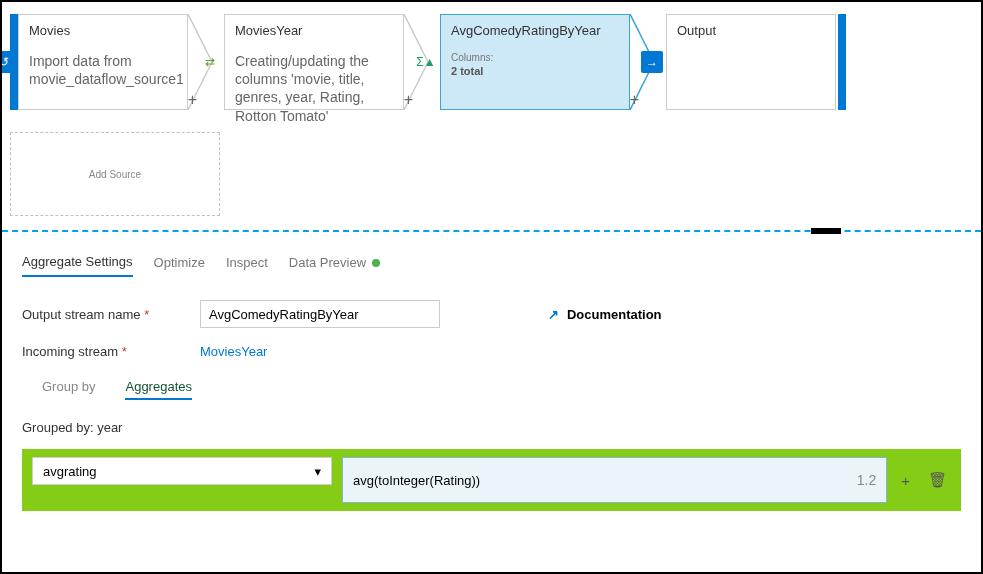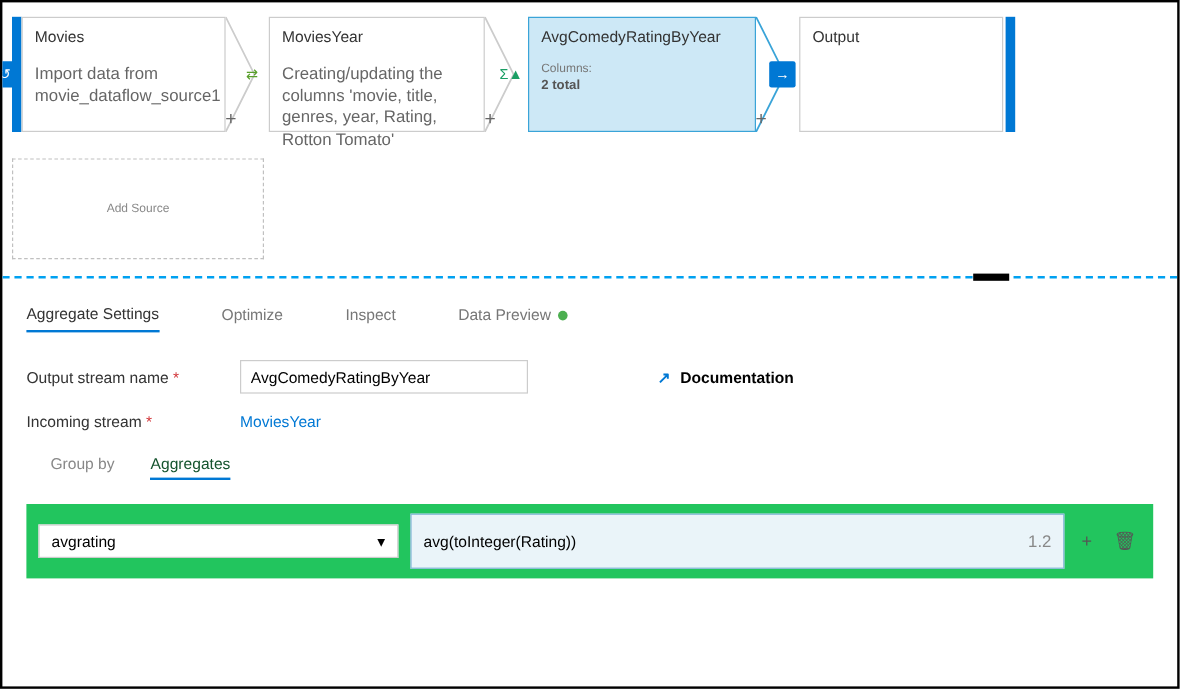--- a/index.html
+++ b/index.html
@@ -23,40 +23,40 @@
 .node-icon { position: absolute; left: -26px; top: 36px; width: 22px; height: 22px; display: flex; align-items: center; justify-content: center; font-size: 12px; z-index: 2; }
 .icon-blue-square { background: #0078d4; color: #fff; border-radius: 2px; }
 .plus-btn { position: absolute; right: -10px; bottom: 0; background: none; border: none; font-size: 16px; color: #666; cursor: pointer; z-index: 3; }
 
 .add-source { margin-top: 22px; width: 210px; height: 84px; border: 1px dashed #c0c0c0; display: flex; align-items: center; justify-content: center; font-size: 10px; color: #888; cursor: pointer; }
 
 .resize-handle { position: absolute; bottom: -4px; right: 140px; width: 30px; height: 6px; background: #000; }
 
 
 .panel { padding: 16px 20px 20px 20px; }
-.tabs { display: flex; gap: 52px; border-bottom: 1px solid transparent; margin-bottom: 22px; }
+.tabs { display: flex; gap: 21px; border-bottom: 1px solid transparent; margin-bottom: 22px; }
 .tab { font-size: 13px; color: #777; padding: 6px 0; cursor: pointer; display: flex; align-items: center; gap: 6px; }
 .tab.active { color: #333; border-bottom: 2px solid #0078d4; }
 .dot-green { width: 8px; height: 8px; background: #4caf50; border-radius: 50%; display: inline-block; }
 
 .form-row { display: flex; align-items: center; gap: 8px; margin-bottom: 16px; font-size: 13px; }
 .form-label { width: 170px; color: #333; }
 .req { color: #d13438; }
 .text-input { width: 240px; height: 28px; border: 1px solid #ccc; padding: 0 8px; font-size: 13px; }
 .link { color: #0078d4; cursor: pointer; }
 .doc-link { display: flex; align-items: center; gap: 8px; font-size: 13px; font-weight: 600; margin-left: 100px; }
 .doc-link .ext-icon { color: #0078d4; font-size: 13px; }
 
 .sub-tabs { display: flex; gap: 30px; margin: 12px 0 20px 20px; font-size: 13px; }
 .sub-tab { color: #888; padding: 4px 0; cursor: pointer; }
 .sub-tab.active { color: #14532d; border-bottom: 2px solid #0078d4; }
 
 .grouped-by { font-size: 13px; color: #333; margin-bottom: 14px; }
 
-.agg-row { display: flex; align-items: center; gap: 10px; background: #22c55e; padding: 8px 10px; }
+.agg-row { display: flex; gap: 10px; background: #84cc16; padding: 8px 10px; }
 .agg-col-select { width: 300px; height: 28px; border: 1px solid #ccc; background: #fff; display: flex; align-items: center; justify-content: space-between; padding: 0 10px; font-size: 13px; }
 .agg-expr { flex: 1; height: 46px; border: 1px solid #7fb5d5; background: #eaf4f9; display: flex; align-items: center; justify-content: space-between; padding: 0 10px; font-size: 13px; }
 .agg-expr .hint { font-size: 14px; color: #888; }
 .icon-btn { background: none; border: none; cursor: pointer; font-size: 15px; color: #555; padding: 4px; }
 </style>
 </head>
 <body>
 
 <div class="canvas">
   <div class="flow-row">
@@ -146,20 +146,21 @@
       <span class="req">*</span>
     </div>
     <span class="link">MoviesYear</span>
   </div>
 
   <div class="sub-tabs">
     <div class="sub-tab">Group by</div>
     <div class="sub-tab active">Aggregates</div>
   </div>
 
+  <div class="grouped-by">Grouped by: year</div>
 
   <div class="agg-row">
     <div class="agg-col-select">
       <span>avgrating</span>
       <span>▾</span>
     </div>
     <div class="agg-expr">
       <span>avg(toInteger(Rating))</span>
       <span class="hint">1.2</span>
     </div>

